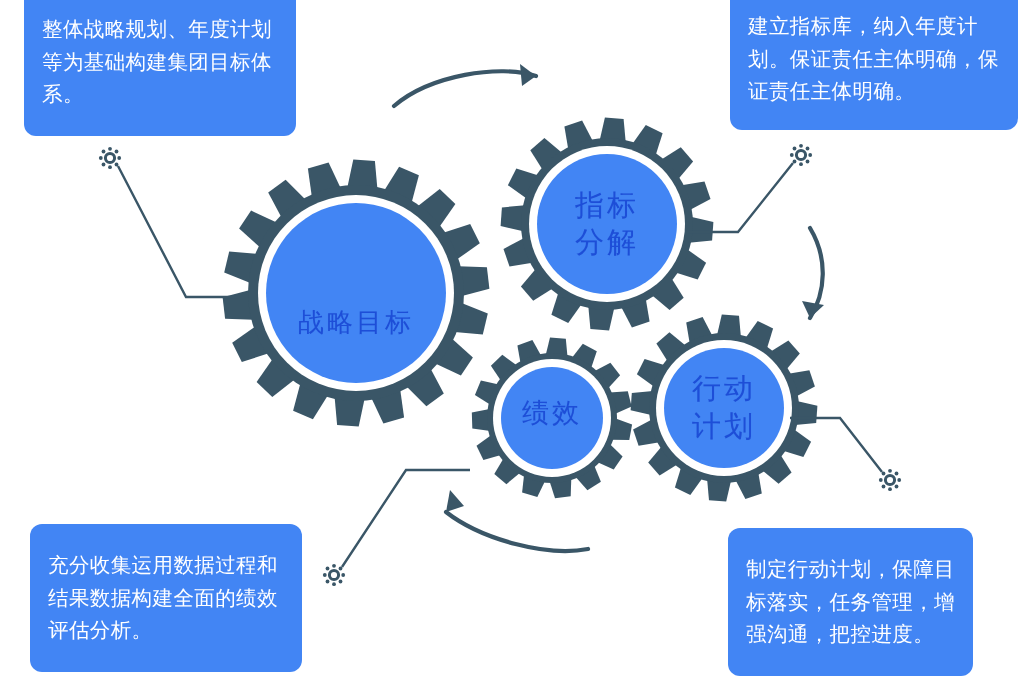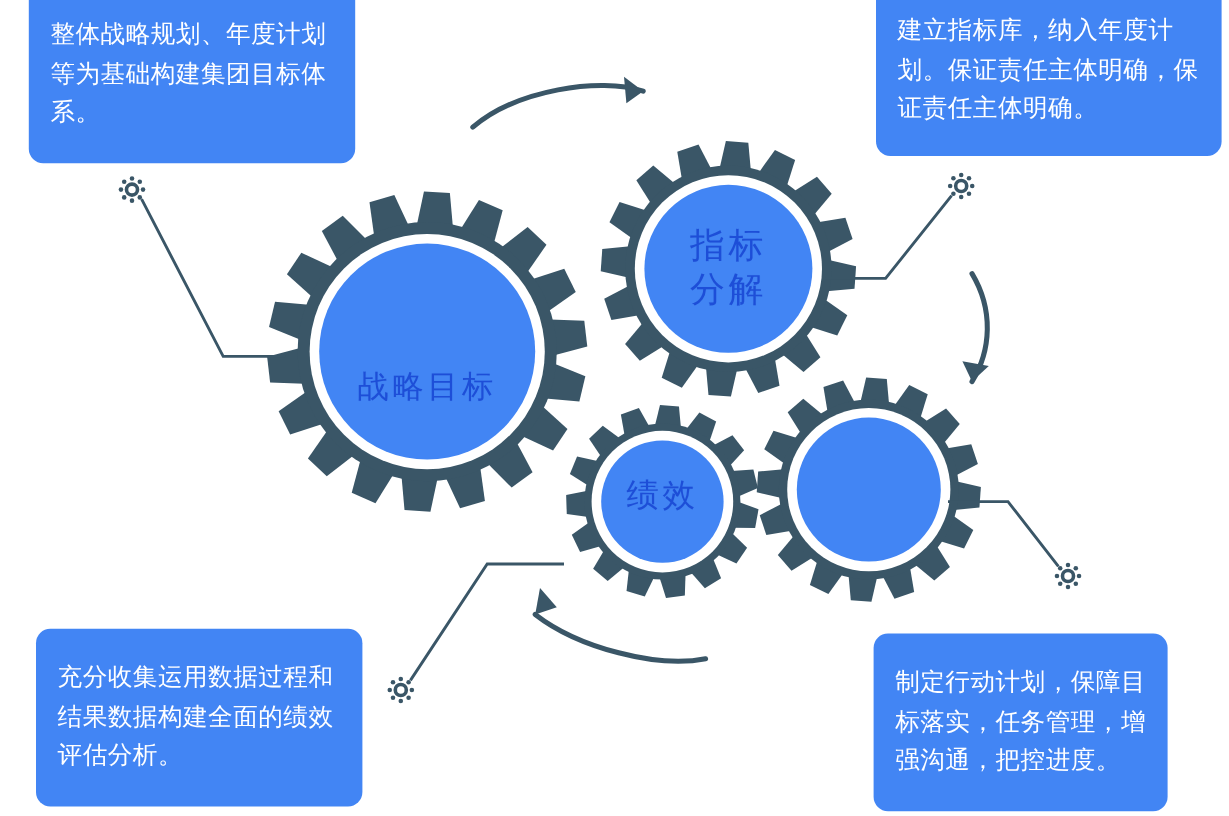--- a/index.html
+++ b/index.html
@@ -208,20 +208,22 @@
           <path d="M 588 549 C 548 557 482 540 446 512" fill="none" stroke="#3a5667" stroke-width="4.2" stroke-linecap="round"></path>
           <path d="M 446 512 L 464 506 L 450 490 Z" fill="#3a5667"></path>
         </g>
       </g>
   </svg>
 
   <div class="gear-label" id="label-g1">战略目标</div>
   <div class="gear-label" id="label-g2">指标
 分解</div>
   <div class="gear-label" id="label-g3">绩效</div>
+  <div class="gear-label" id="label-g4">行动
+计划</div>
 
   <div class="card" id="card-tl">
     <span class="txt">整体战略规划、年度计划等为基础构建集团目标体系。</span>
   </div>
   <div class="card" id="card-tr">
     <span class="txt">建立指标库，纳入年度计划。保证责任主体明确，保证责任主体明确。</span>
   </div>
   <div class="card" id="card-bl">
     <span class="txt">充分收集运用数据过程和结果数据构建全面的绩效评估分析。</span>
   </div>

